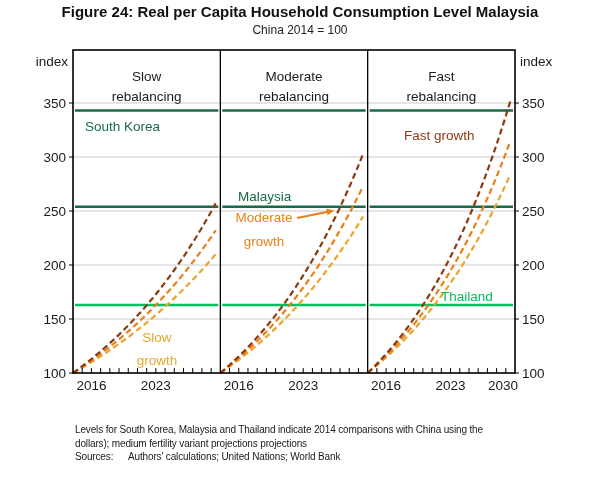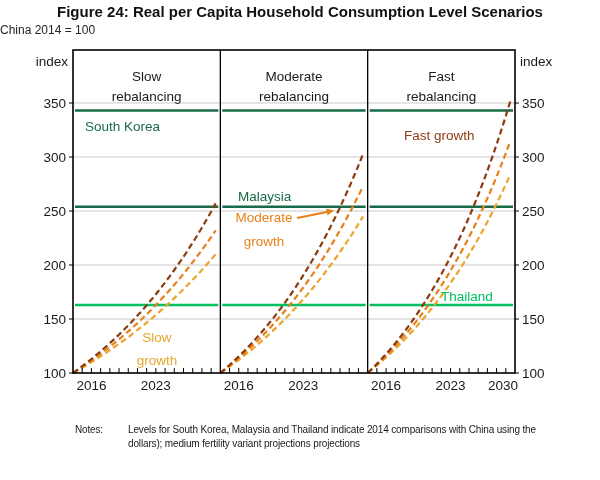--- a/index.html
+++ b/index.html
@@ -1,33 +1,33 @@
 <!DOCTYPE html>
 <html><head>
 <meta charset="utf-8">
 <style>
   html,body{margin:0;padding:0;background:#ffffff;}
   #page{position:relative;width:600px;height:480px;background:#fff;overflow:hidden;
         font-family:"Liberation Sans",sans-serif;}
   .fig-title{position:absolute;top:3px;left:0;width:600px;text-align:center;
              font-size:15px;font-weight:bold;color:#111;white-space:nowrap;}
-  .fig-subtitle{position:absolute;top:23px;left:0;width:600px;
+  .fig-subtitle{position:absolute;top:23px;left:0;width:600px;text-align:center;
                 font-size:12px;color:#222;}
   #chart{position:absolute;top:40px;left:0;}
   .notes{position:absolute;left:75px;top:423px;width:510px;font-size:10px;
          letter-spacing:-0.15px;color:#1a1a1a;line-height:13.5px;}
   .notes .row{display:flex;}
   .notes .lbl{width:53px;flex:none;}
   .notes .txt{flex:1;}
 </style>
 </head>
 <body>
 
 <div id="page">
-  <div class="fig-title">Figure 24: Real per Capita Household Consumption Level Scenarios</div>
+  <div class="fig-title">Figure 24: Real per Capita Household Consumption Level Malaysia</div>
   <div class="fig-subtitle">China 2014 = 100</div>
   <svg id="chart" width="600" height="380" viewBox="0 0 600 380">
       <g>
         <line x1="73" x2="515" y1="279" y2="279" stroke="#c9c9c9" stroke-width="1.1"></line>
         <line x1="73" x2="515" y1="225" y2="225" stroke="#c9c9c9" stroke-width="1.1"></line>
         <line x1="73" x2="515" y1="171" y2="171" stroke="#c9c9c9" stroke-width="1.1"></line>
         <line x1="73" x2="515" y1="117" y2="117" stroke="#c9c9c9" stroke-width="1.1"></line>
         <line x1="73" x2="515" y1="63" y2="63" stroke="#c9c9c9" stroke-width="1.1"></line>
       </g>
       <g>
@@ -157,20 +157,23 @@
         <text x="404" y="100" text-anchor="start" fill="#8c3a10">Fast growth</text>
         <text x="441" y="261" text-anchor="start" fill="#00c060">Thailand</text>
       </g>
       <g>
         <line x1="297" y1="178" x2="332" y2="171" stroke="#e8801a" stroke-width="1.8"></line>
         <polygon points="334.0,170.6 327.6,175.4 326.2,168.6" fill="#e8801a"></polygon>
       </g>
     </svg>
   <div class="notes">
     <div class="row">
-      <span class="lbl">Notes:</span>
       <span class="txt">
         <div>Levels for South Korea, Malaysia and Thailand indicate 2014 comparisons with China using the</div>
         <div>dollars); medium fertility variant projections projections</div>
       </span>
     </div>
+    <div class="row">
+      <span class="lbl">Sources:</span>
+      <span class="txt">Authors' calculations; United Nations; World Bank</span>
+    </div>
   </div>
 </div>
 
 </body></html>

